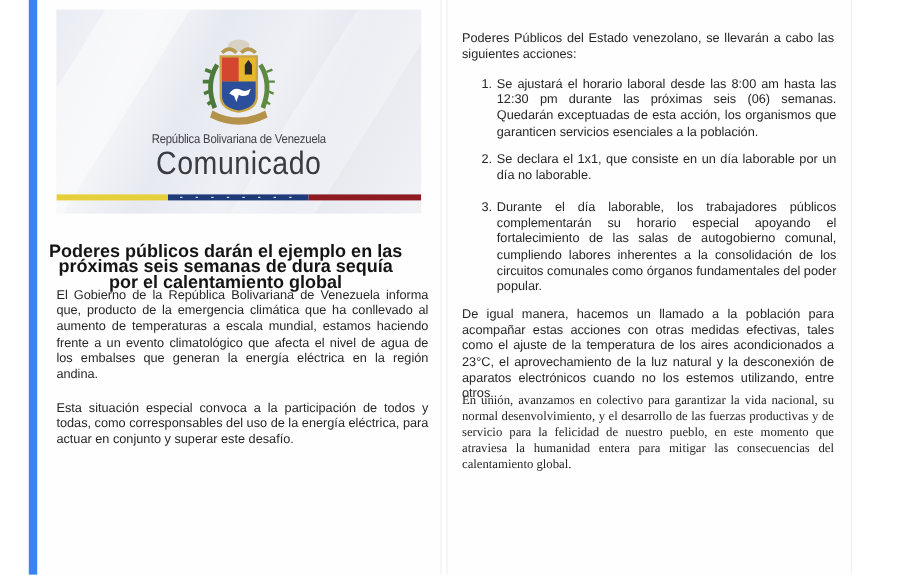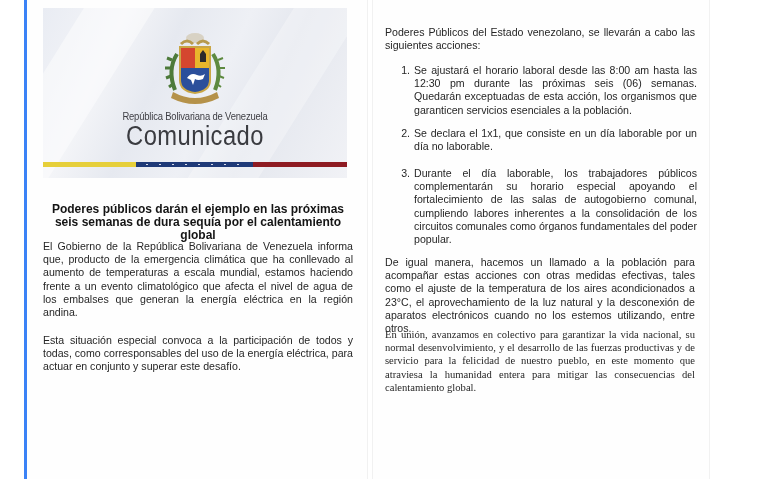--- a/index.html
+++ b/index.html
@@ -1,20 +1,20 @@
 <!DOCTYPE html>
 <html><head>
 <meta charset="utf-8">
 <style>
   * { box-sizing: border-box; margin: 0; padding: 0; }
   html, body { width: 768px; height: 479px; overflow: hidden; background: #ffffff; }
   body { position: relative; font-family: "Liberation Sans", sans-serif; color: #1e1e1e; }
 
   .page { position: absolute; top: 0; height: 479px; background: #fefefe; }
-  .page-left { left: 24px; width: 344px; border-right: 1px solid #f1f1f1; border-left: 3px solid #3b82f6; }
+  .page-left { left: 24px; width: 344px; border-right: 1px solid #f1f1f1; border-left: 7px solid #3b82f6; }
   .page-right { left: 372px; width: 338px; border-left: 1px solid #f1f1f1; border-right: 1px solid #f1f1f1; }
 
   
   .banner {
     position: absolute; left: 16px; top: 8px; width: 304px; height: 170px;
     background: linear-gradient(115deg, #e9ecf3 0%, #f4f5f8 22%, #e6e9f0 38%, #eef0f5 55%, #e4e7ee 70%, #f1f2f6 100%);
     overflow: hidden;
   }
   .banner .diag {
     position: absolute; top: -40px; width: 60px; height: 260px; background: rgba(255,255,255,0.45);
@@ -30,22 +30,22 @@
     font-size: 27px; color: #3a3b40; letter-spacing: 0.5px; transform: scaleX(0.88);
   }
   .stripe { position: absolute; left: 0; top: 154px; width: 304px; height: 5px; display: flex; }
   .stripe .s-yellow { width: 93px; background: #e6cf3a; }
   .stripe .s-blue { width: 117px; background: #1f3a78; position: relative; }
   .stripe .s-red { flex: 1; background: #8e1b22; }
   .star-dot { position: absolute; top: 2px; width: 2px; height: 1px; background: #d8dcea; }
 
   
   .headline {
-    position: absolute; left: 18px; width: 306px; top: 203px; text-align: center;
-    font-weight: bold; font-size: 12px; line-height: 13px; color: #141414;
+    position: absolute; left: 4px; width: 306px; top: 203px; text-align: center;
+    font-weight: bold; font-size: 15px; line-height: 13px; color: #141414;
   }
   .para {
     position: absolute; font-size: 10.6px; line-height: 13.2px; text-align: justify; color: #262626;
   }
   .left-para { left: 16px; width: 310px; }
 
   .right-para { left: 12px; width: 310px; }
   .list { position: absolute; left: 12px; width: 312px; font-size: 10.6px; line-height: 13.2px; color: #262626; }
   .list-item { display: flex; position: absolute; left: 0; width: 312px; }
   .list-num { width: 29px; text-align: right; padding-right: 4px; flex-shrink: 0; }

